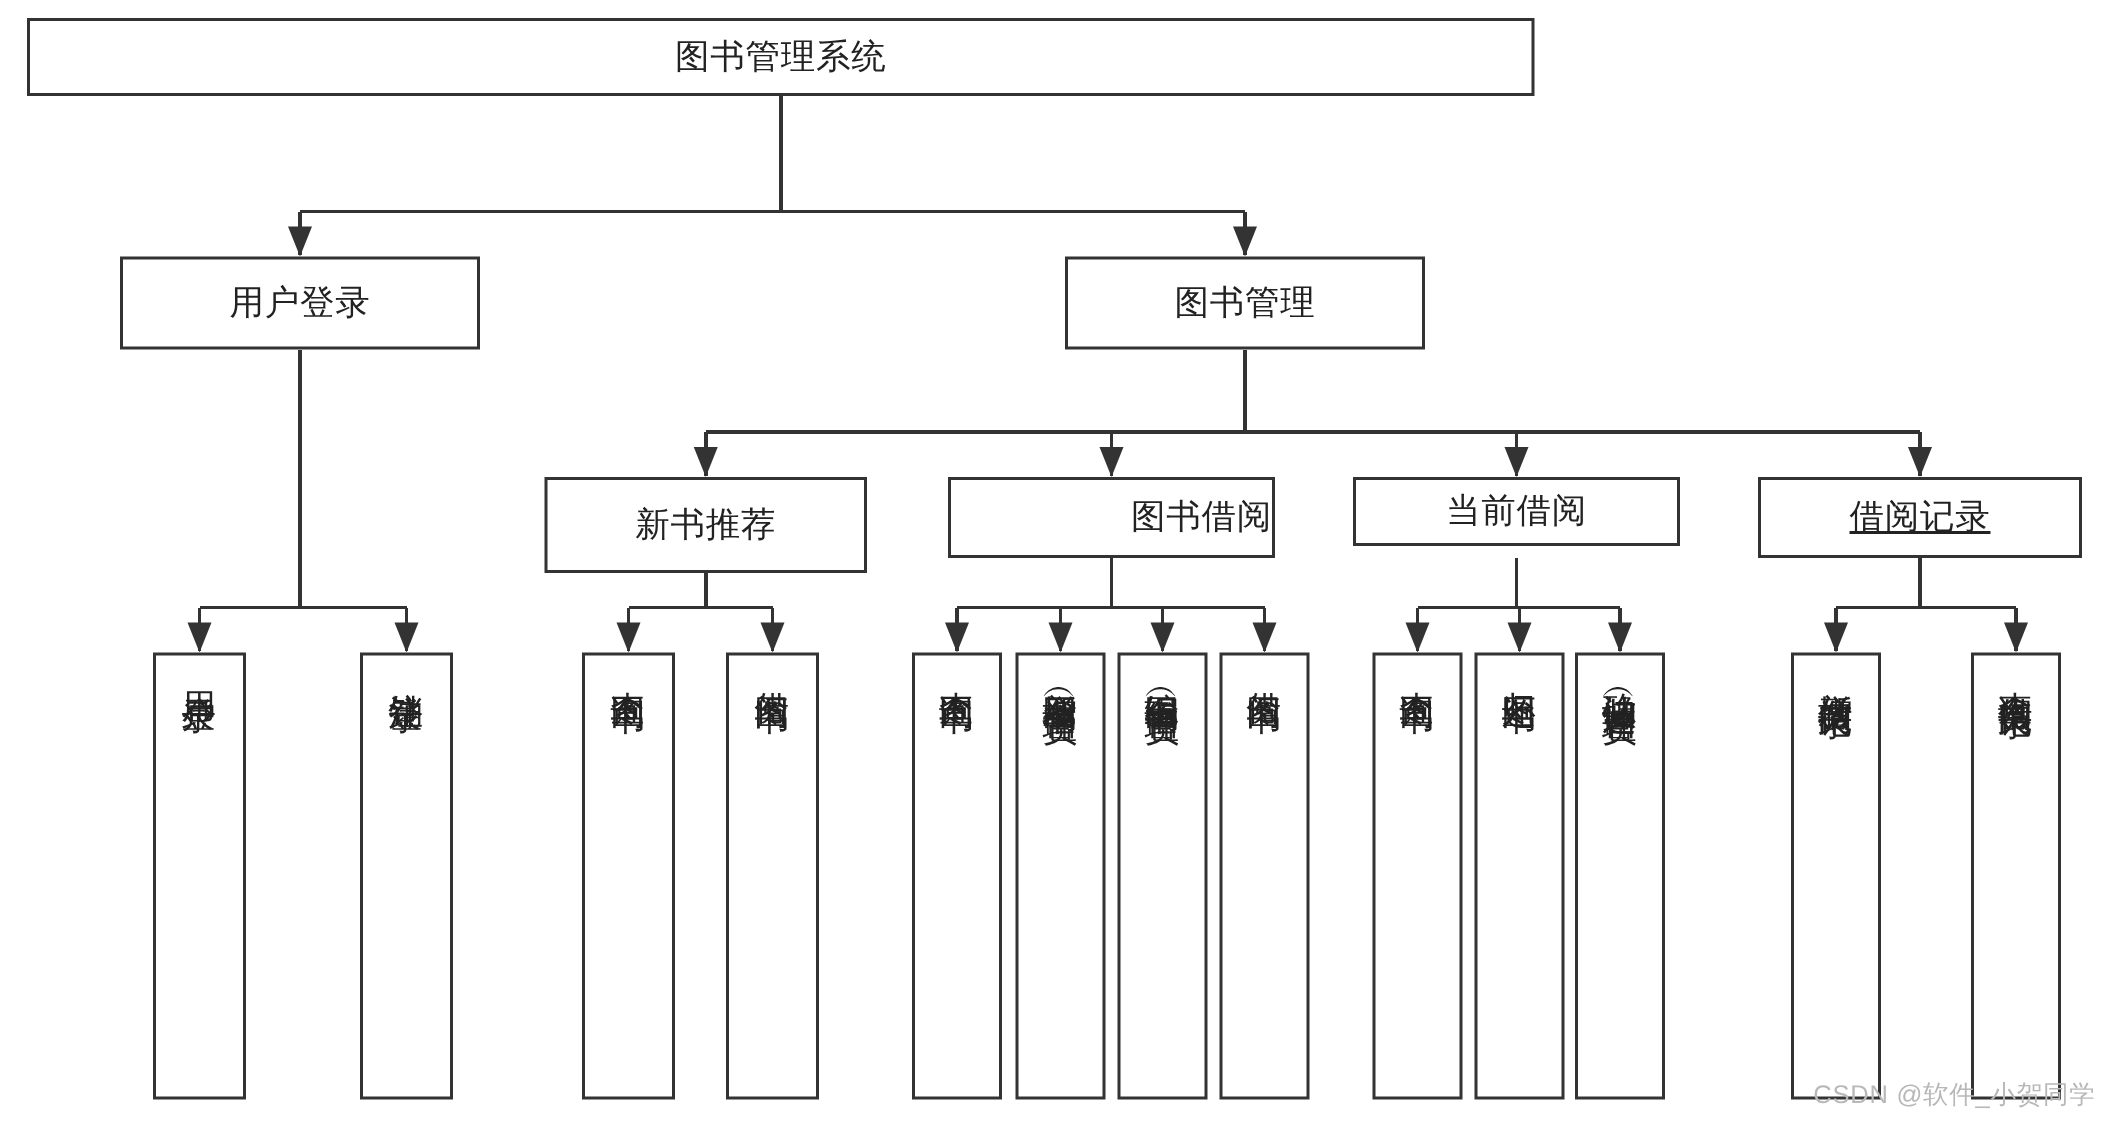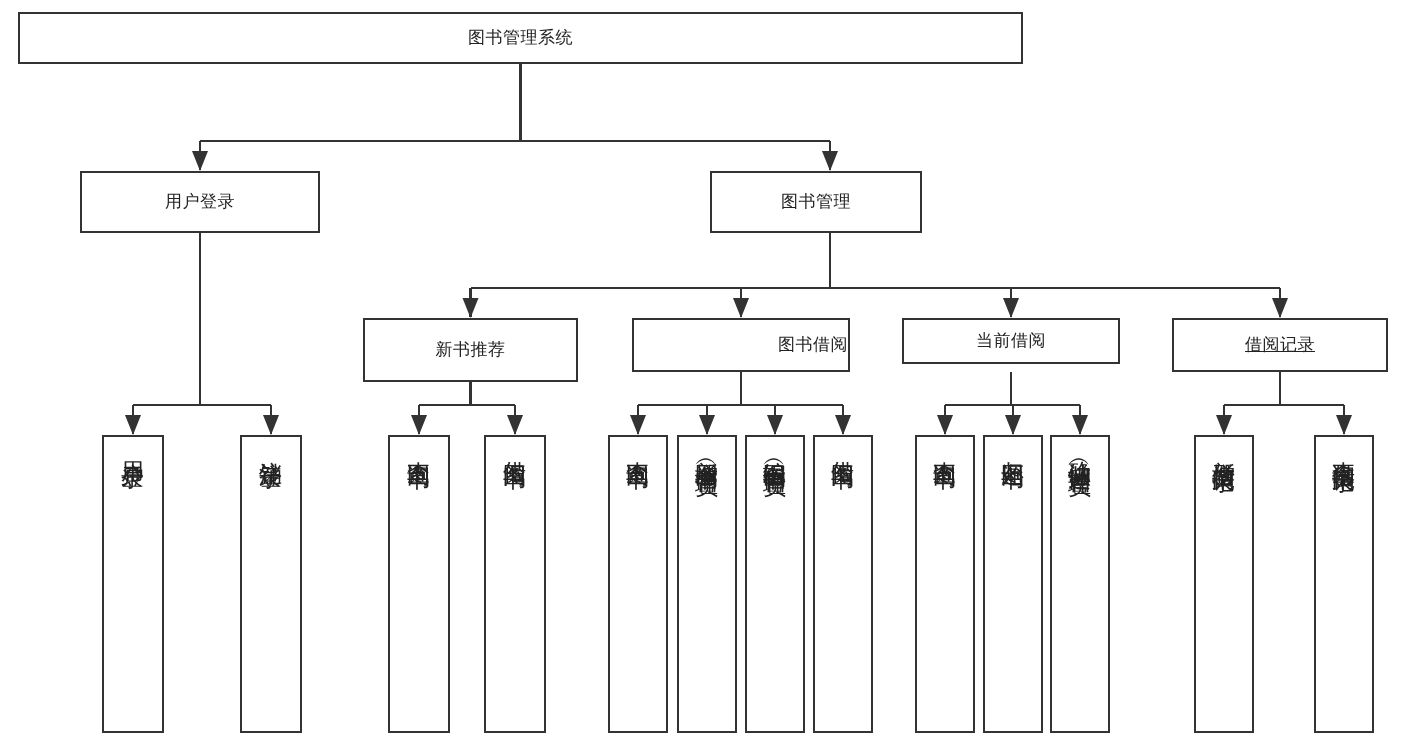--- a/index.html
+++ b/index.html
@@ -36,21 +36,21 @@
     justify-content: center;
     color: #222222;
     z-index: 2;
   }
   .node .label {
     display: block;
     text-align: center;
     line-height: 1.12;
   }
   .node.h .label {
-    font-size: 17px;
+    font-size: 23px;
     letter-spacing: 0.5px;
   }
   .node.v {
     padding: 6px 2px;
     align-items: flex-start;
     justify-content: center;
   }
   .node.v .label {
     writing-mode: vertical-rl;
     text-orientation: upright;
@@ -129,21 +129,21 @@
       <line x1="1344" y1="405" x2="1344" y2="434" stroke="#333333" stroke-width="2.5" shape-rendering="crispEdges"></line>
       <polygon points="1336,415 1352,415 1344,435" fill="#333333"></polygon>
     </svg>
   <div id="nodes">
       <div class="node h" style="left: 18px; top: 12px; width: 1005px; height: 52px; border-color: rgb(51, 51, 51); background: rgb(255, 255, 255); color: rgb(34, 34, 34);">
         <span class="label">图书管理系统</span>
       </div>
       <div class="node h" style="left: 80px; top: 171px; width: 240px; height: 62px; border-color: rgb(51, 51, 51); background: rgb(255, 255, 255); color: rgb(34, 34, 34);">
         <span class="label">用户登录</span>
       </div>
-      <div class="node h" style="left: 710px; top: 171px; width: 212px; height: 62px; border-color: rgb(51, 51, 51); background: rgb(255, 255, 255); color: rgb(34, 34, 34);">
+      <div class="node h" style="left: 710px; top: 171px; width: 240px; height: 62px; border-color: rgb(51, 51, 51); background: rgb(255, 255, 255); color: rgb(34, 34, 34);">
         <span class="label">图书管理</span>
       </div>
       <div class="node h" style="left: 363px; top: 318px; width: 215px; height: 64px; border-color: rgb(51, 51, 51); background: rgb(255, 255, 255); color: rgb(34, 34, 34);">
         <span class="label">新书推荐</span>
       </div>
       <div class="node h" style="left: 632px; top: 318px; width: 218px; height: 54px; border-color: rgb(51, 51, 51); background: rgb(255, 255, 255); color: rgb(34, 34, 34); justify-content: flex-end;">
         <span class="label">图书借阅</span>
       </div>
       <div class="node h" style="left: 902px; top: 318px; width: 218px; height: 46px; border-color: rgb(51, 51, 51); background: rgb(255, 255, 255); color: rgb(34, 34, 34);">
         <span class="label">当前借阅</span>
@@ -184,13 +184,14 @@
       <div class="node v" style="left: 1050px; top: 435px; width: 60px; height: 298px; border-color: rgb(51, 51, 51); background: rgb(255, 255, 255); color: rgb(34, 34, 34);">
         <span class="label">确认归还（管理员）</span>
       </div>
       <div class="node v" style="left: 1194px; top: 435px; width: 60px; height: 298px; border-color: rgb(51, 51, 51); background: rgb(255, 255, 255); color: rgb(34, 34, 34);">
         <span class="label">新增借阅记录</span>
       </div>
       <div class="node v" style="left: 1314px; top: 435px; width: 60px; height: 298px; border-color: rgb(51, 51, 51); background: rgb(255, 255, 255); color: rgb(34, 34, 34);">
         <span class="label">查询借阅记录</span>
       </div>
     </div>
+  <div class="watermark">CSDN @软件_小贺同学</div>
 </div>
 
 </body></html>

